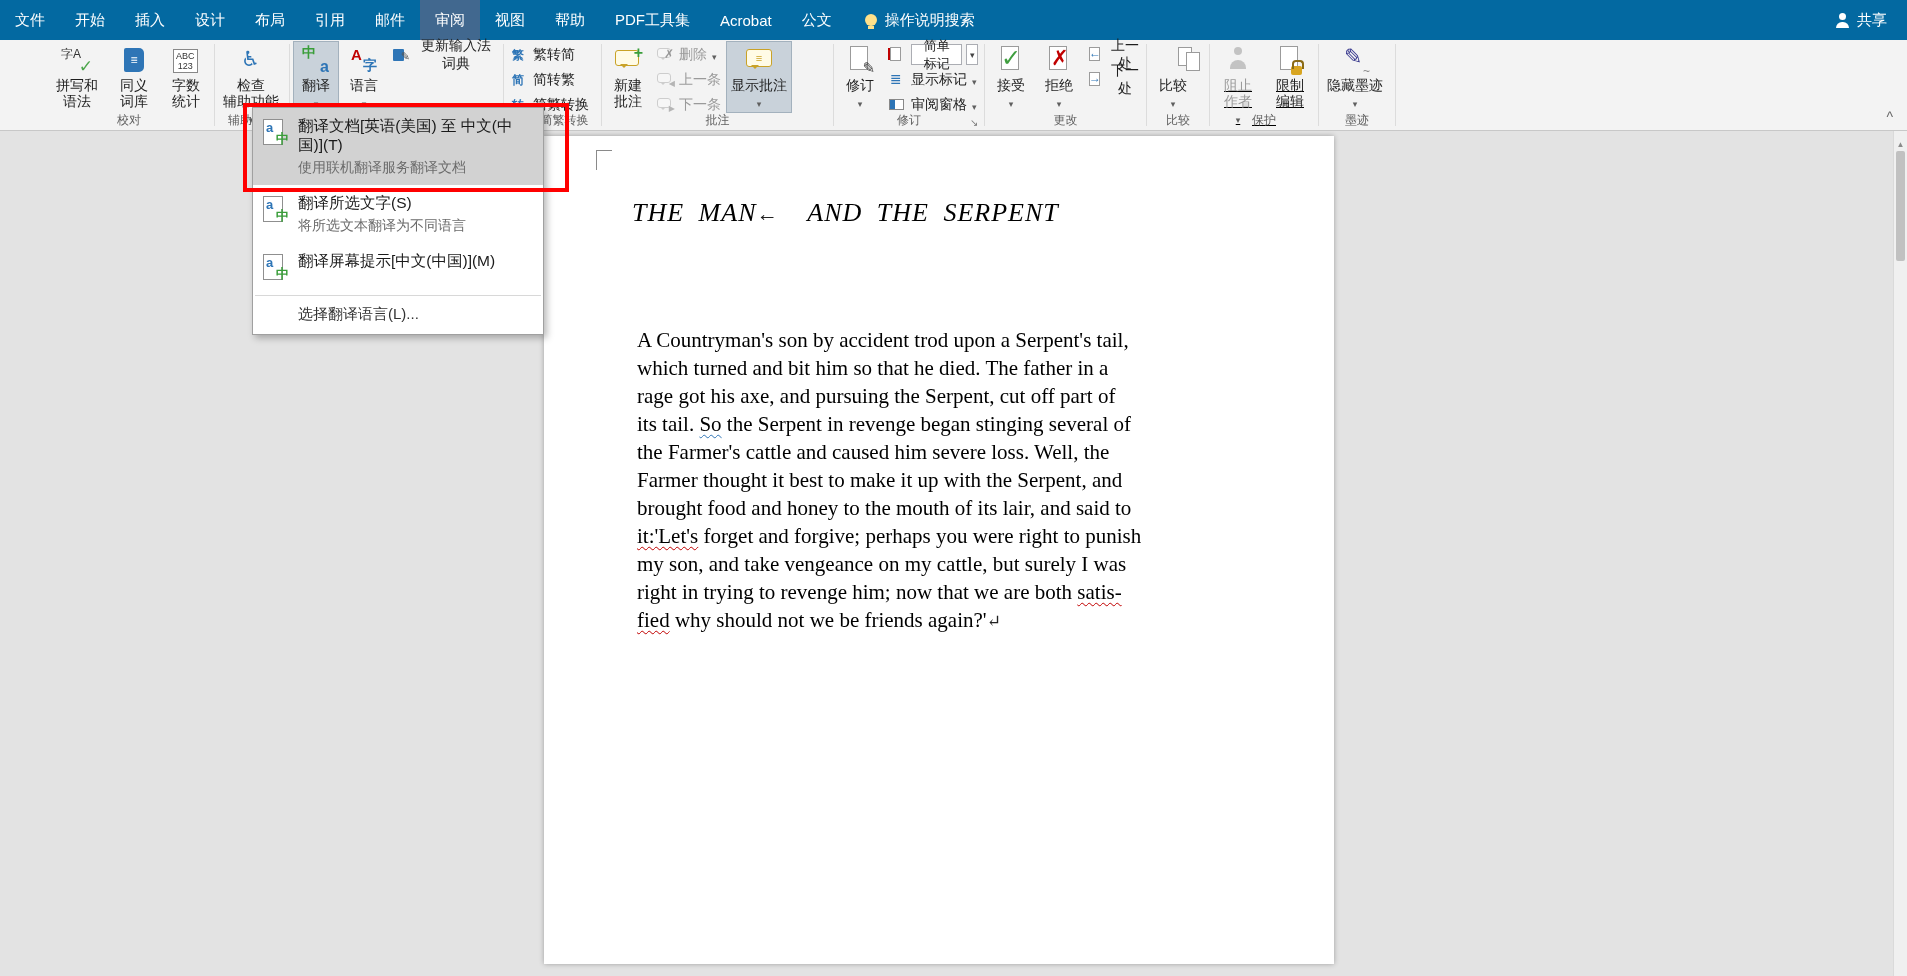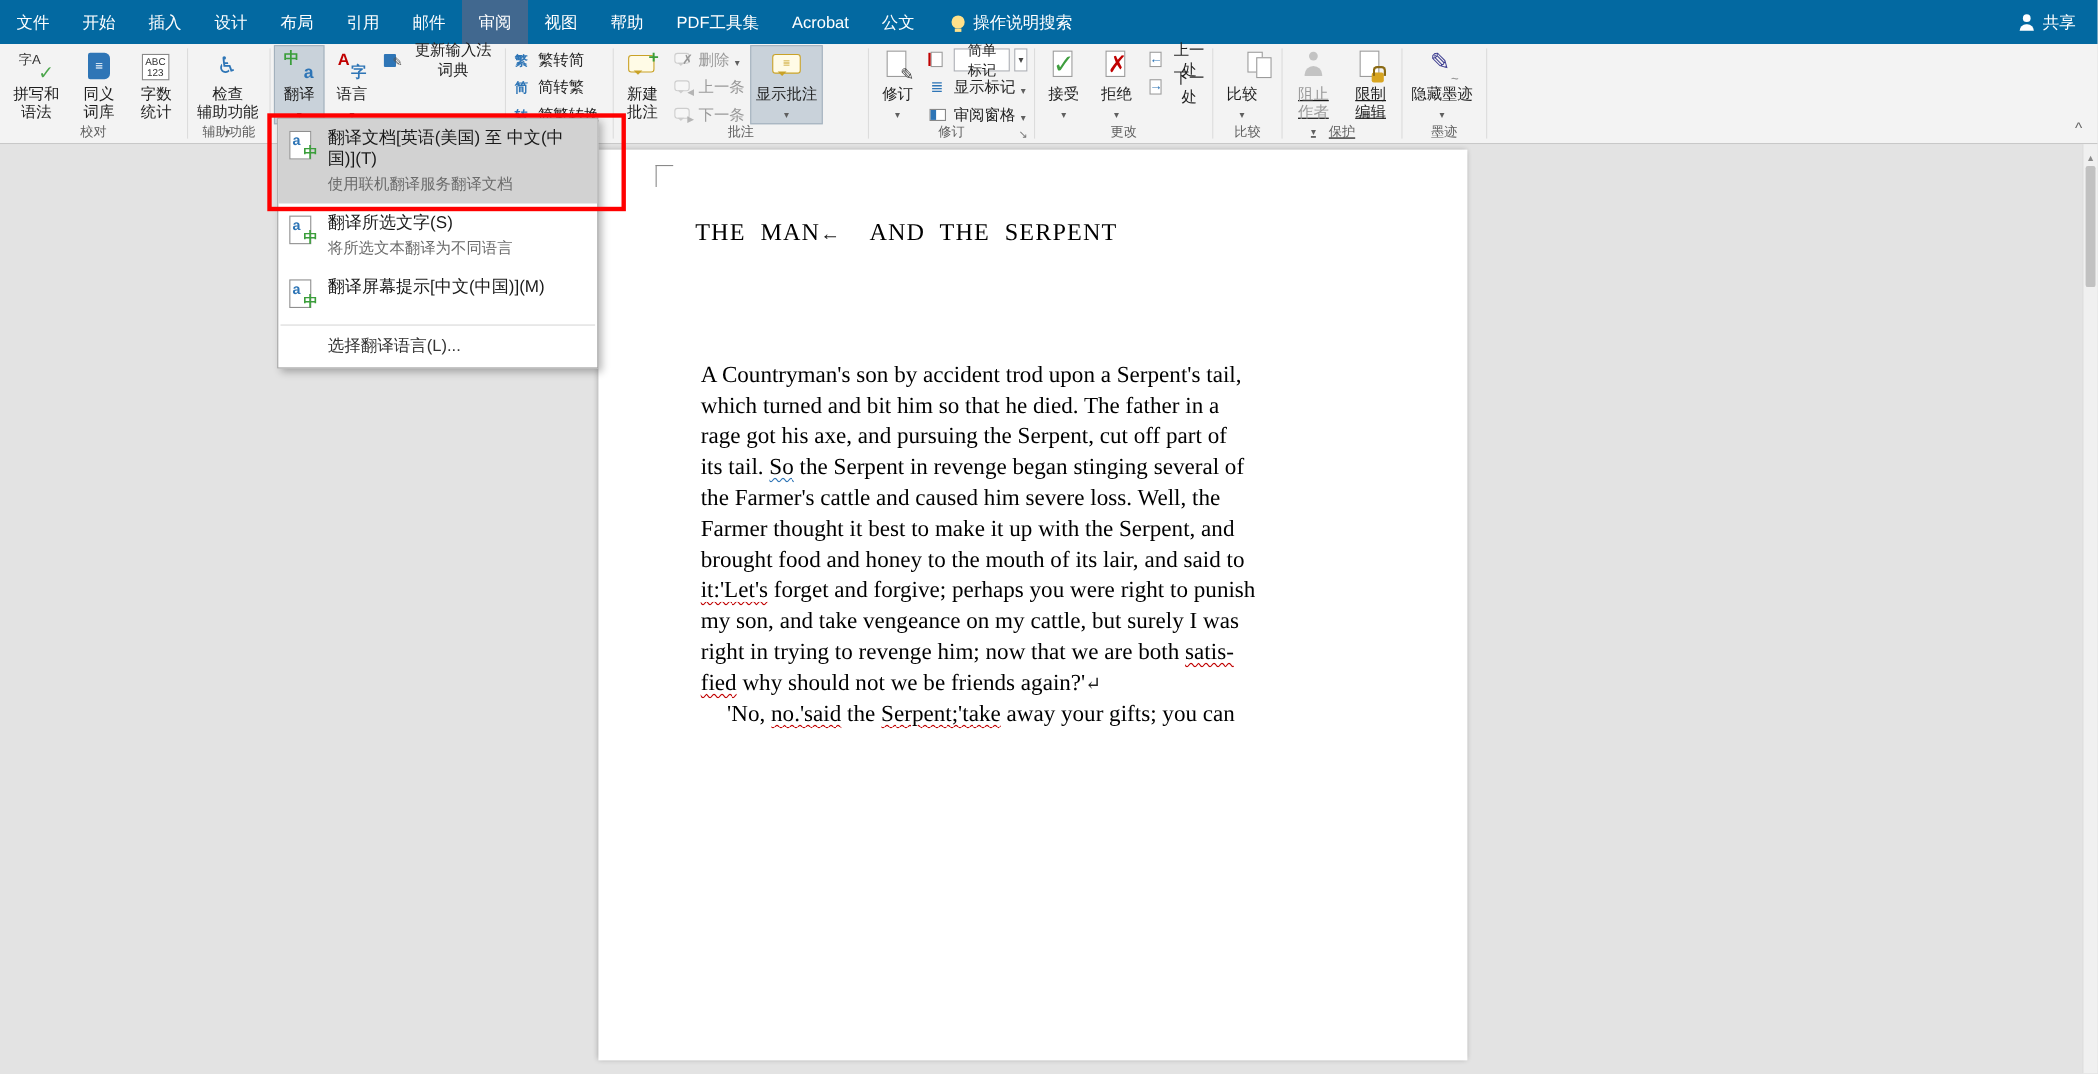--- a/index.html
+++ b/index.html
@@ -18,21 +18,21 @@
   .tb-assist { display:flex; align-items:center; gap:8px; padding:0 18px; font-size:15px; }
   .bulb { width:12px; height:12px; border-radius:50%; background:#ffe18a; position:relative; display:inline-block; }
   .bulb::after { content:""; position:absolute; left:3px; bottom:-3px; width:6px; height:3px; background:#ffe18a; }
   .tb-right { margin-left:auto; display:flex; align-items:center; gap:7px; padding:0 20px; font-size:15px; }
   .person { width:15px; height:15px; position:relative; display:inline-block; }
   .person::before { content:""; position:absolute; top:0; left:4px; width:7px; height:7px; border-radius:50%; background:#fff; }
   .person::after { content:""; position:absolute; bottom:0; left:1px; width:13px; height:6px; border-radius:7px 7px 0 0; background:#fff; }
 
   
   .ribbon { position:absolute; left:0; top:40px; width:1907px; height:91px;
-            background:#f3f3f3; border-bottom:1px solid #c8c8c8; }
+            background:#f3f3f3; border-bottom:1px solid #c8c8c8;padding-left:44px; }
   #ribbon-groups { display:flex; align-items:stretch; height:90px; }
   .rib-group { position:relative; display:flex; flex-direction:column; flex:none; }
   .rib-content { display:flex; align-items:flex-start; gap:2px; padding:1px 3px 0 3px; height:73px; }
   .rib-label { height:17px; font-size:12px; color:#5f5f5f; text-align:center; line-height:15px; position:relative; }
   .rib-divider { width:1px; background:#dcdcdc; margin:4px 0; flex:none; }
   .rib-group[data-name="ribbon-group-proofing"]            { width:170px; }
   .rib-group[data-name="ribbon-group-accessibility"]       { width:74px;  }
   .rib-group[data-name="ribbon-group-language"]            { width:213px; }
   .rib-group[data-name="ribbon-group-chinese-conversion"]  { width:97px;  }
   .rib-group[data-name="ribbon-group-comments"]            { width:231px; }
@@ -128,21 +128,21 @@
   #red-rect { position:absolute; left:243px; top:103px; width:326px; height:89px;
               border:4px solid #ff0000; z-index:60; }
 
   
   .doc-area { position:absolute; left:0; top:131px; width:1907px; height:845px; background:#e3e3e3; }
   .page { position:absolute; left:544px; top:5px; width:790px; height:828px; background:#fff;
           box-shadow:0 0 5px rgba(0,0,0,.3); }
   .corner-mark { position:absolute; left:52px; top:14px; width:16px; height:20px;
                  border-left:1px solid #8a8a8a; border-top:1px solid #8a8a8a; }
   .doc-title { position:absolute; left:88px; top:62px; font-family:"Liberation Serif","DejaVu Serif",serif;
-               font-size:22px; color:#000; letter-spacing:1px; word-spacing:7px; white-space:pre; }
+               font-size:26px; color:#000; letter-spacing:1px; word-spacing:7px; white-space:pre;font-style:italic; }
   .doc-body { position:absolute; left:93px; top:190px; font-family:"Liberation Serif","DejaVu Serif",serif;
               font-size:21px; color:#000; }
   .doc-line { white-space:pre; line-height:28px; height:28px; }
   .fmt-mark { color:#222; font-size:.82em; }
   .sq-red  { text-decoration-line:underline; text-decoration-style:wavy; text-decoration-color:#c00000;
              text-decoration-thickness:1px; text-underline-offset:3px; }
   .sq-blue { text-decoration-line:underline; text-decoration-style:wavy; text-decoration-color:#2e74b5;
              text-decoration-thickness:1px; text-underline-offset:3px; }
 
   
@@ -462,21 +462,20 @@
         <div class="doc-line" data-name="document-line"><span class="seg" data-name="text-run">which turned and bit him so that he died. The father in a</span></div>
         <div class="doc-line" data-name="document-line"><span class="seg" data-name="text-run">rage got his axe, and pursuing the Serpent, cut off part of</span></div>
         <div class="doc-line" data-name="document-line"><span class="seg" data-name="text-run">its tail. </span><span class="sq-blue" data-name="text-run">So</span><span class="seg" data-name="text-run"> the Serpent in revenge began stinging several of</span></div>
         <div class="doc-line" data-name="document-line"><span class="seg" data-name="text-run">the Farmer's cattle and caused him severe loss. Well, the</span></div>
         <div class="doc-line" data-name="document-line"><span class="seg" data-name="text-run">Farmer thought it best to make it up with the Serpent, and</span></div>
         <div class="doc-line" data-name="document-line"><span class="seg" data-name="text-run">brought food and honey to the mouth of its lair, and said to</span></div>
         <div class="doc-line" data-name="document-line"><span class="sq-red" data-name="text-run">it:'Let's</span><span class="seg" data-name="text-run"> forget and forgive; perhaps you were right to punish</span></div>
         <div class="doc-line" data-name="document-line"><span class="seg" data-name="text-run">my son, and take vengeance on my cattle, but surely I was</span></div>
         <div class="doc-line" data-name="document-line"><span class="seg" data-name="text-run">right in trying to revenge him; now that we are both </span><span class="sq-red" data-name="text-run">satis-</span></div>
         <div class="doc-line" data-name="document-line"><span class="sq-red" data-name="text-run">fied</span><span class="seg" data-name="text-run"> why should not we be friends again?'</span><span class="fmt-mark" data-name="formatting-mark">↵</span></div>
-        <div class="doc-line" data-name="document-line" style="padding-left: 24px;"><span class="seg" data-name="text-run">'No, </span><span class="sq-red" data-name="text-run">no.'said</span><span class="seg" data-name="text-run"> the </span><span class="sq-red" data-name="text-run">Serpent;'take</span><span class="seg" data-name="text-run"> away your gifts; you can</span></div>
       </div>
   </div>
   <div class="scrollbar" data-name="vertical-scrollbar">
     <div class="sb-arrow" data-name="scroll-up-icon"></div>
     <div class="sb-thumb" data-name="scrollbar-thumb"></div>
   </div>
 </div>
 
 <div class="dropdown" data-name="translate-dropdown-menu">
   <div id="dd-items" data-name="translate-menu-items">

